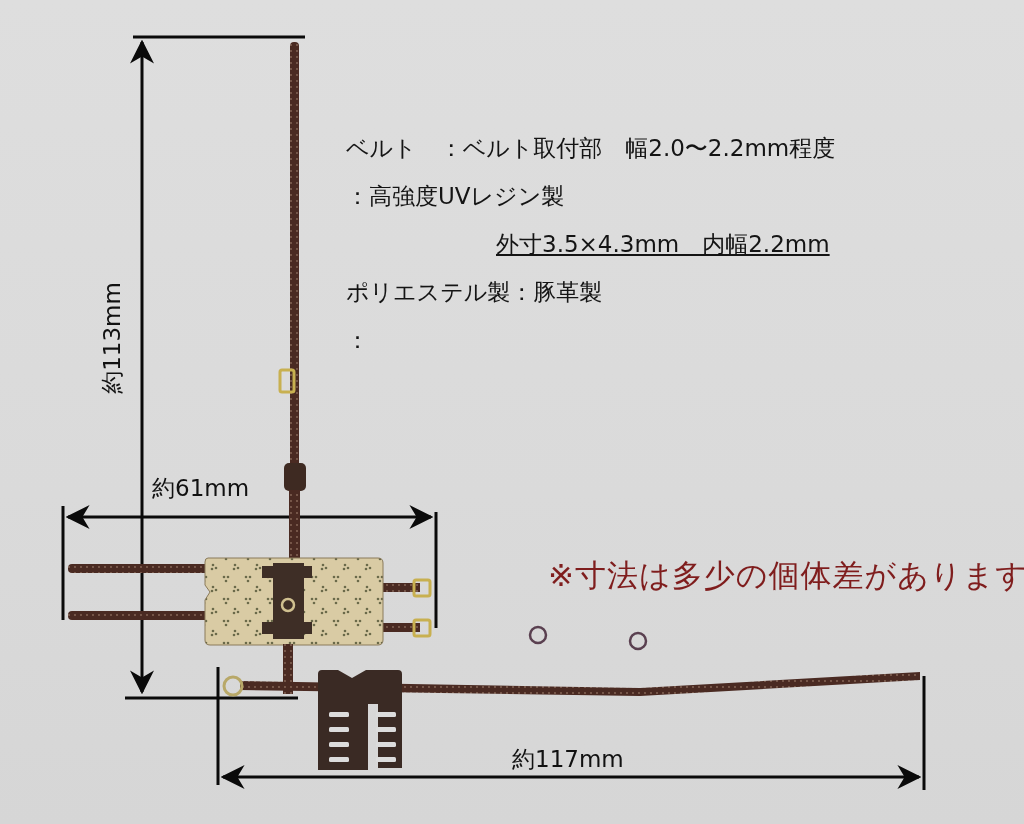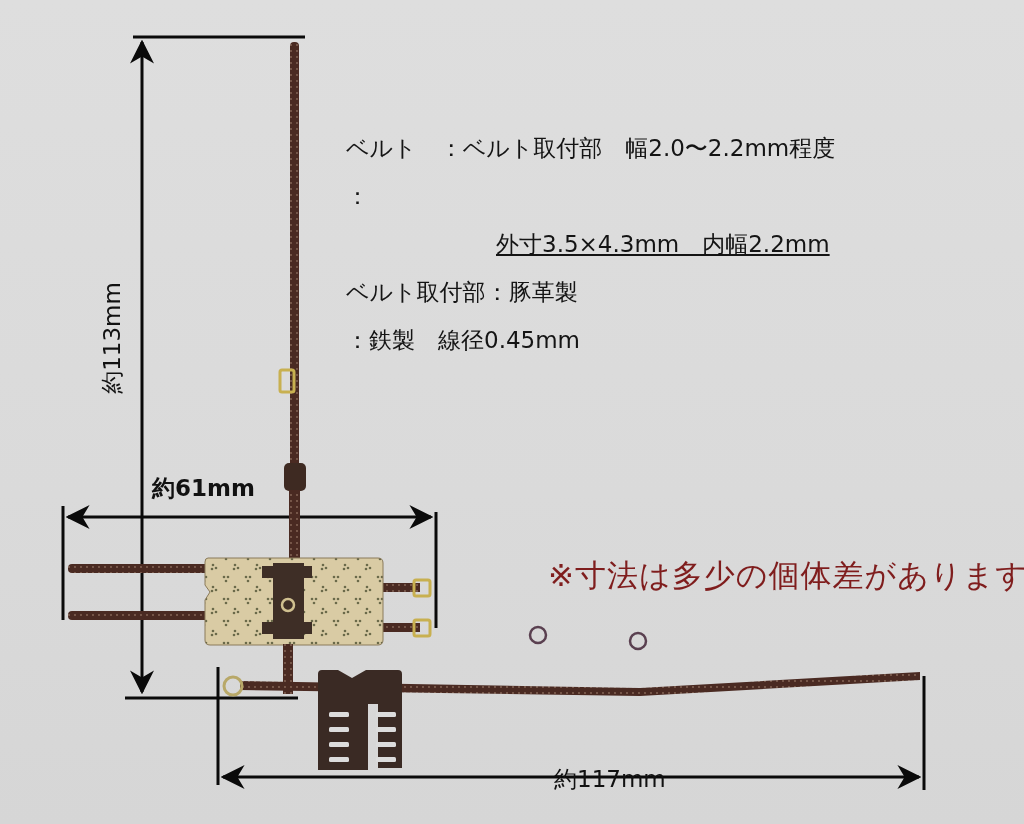--- a/index.html
+++ b/index.html
@@ -14,22 +14,22 @@
   .stage { position: absolute; left: 0; top: 0; width: 1024px; height: 824px; }
   svg.photo { position: absolute; left: 0; top: 0; }
   .spec { position: absolute; left: 346px; top: 124px; font-size: 23px; line-height: 48px; color: #141414; white-space: nowrap; text-align: center; }
   .spec .row { height: 48px; display: flex; }
   .spec .k { display: inline-block; }
   .spec .sep { display: inline-block; }
   .spec .v { display: inline-block; }
   .spec .row.indent { padding-left: 150px; text-decoration: underline; }
   .note { position: absolute; left: 548px; top: 555px; font-size: 31px; color: #7f1d1d; white-space: nowrap; letter-spacing: 1px; }
   .dim { position: absolute; font-size: 23px; color: #111; white-space: nowrap; }
-  .dim-h { left: 152px; top: 473px; font-weight: bold; }
-  .dim-b { left: 512px; top: 764px; margin-left: 42px; }
+  .dim-h { left: 152px; top: 473px; }
+  .dim-b { left: 512px; top: 744px; }
   .dim-v { left: 92px; top: 268px; width: 40px; height: 140px; }
   .dim-v span { position: absolute; left: 50%; top: 50%; transform: translate(-50%,-50%) rotate(-90deg); display: block; }
 </style>
 </head>
 <body>
 
 <div class="stage">
   <svg class="photo" width="1024" height="824" viewBox="0 0 1024 824">
     <defs>
       <pattern id="stitch" width="6" height="6" patternUnits="userSpaceOnUse">
@@ -118,32 +118,32 @@
   </svg>
 
   <div class="spec">
     <div class="row">
       <span class="k">ベルト</span>
       <span class="sep">　：</span>
       <span class="v">ベルト取付部　幅2.0〜2.2mm程度</span>
     </div>
     <div class="row">
       <span class="sep">：</span>
+      <span class="v">高強度UVレジン製</span>
     </div>
     <div class="row indent">
       <span class="v">外寸3.5×4.3mm　内幅2.2mm</span>
     </div>
     <div class="row">
-      <span class="k">ベルト取付部</span>
+      <span class="k">ポリエステル製</span>
       <span class="sep">：</span>
       <span class="v">豚革製</span>
     </div>
     <div class="row">
       <span class="sep">：</span>
-      <span class="v">鉄製　線径0.45mm</span>
     </div>
   </div>
 
   <div class="note">※寸法は多少の個体差があります</div>
 
   <div class="dim dim-h">約61mm</div>
   <div class="dim dim-b">約117mm</div>
   <div class="dim dim-v">
     <span>約113mm</span>
   </div>

